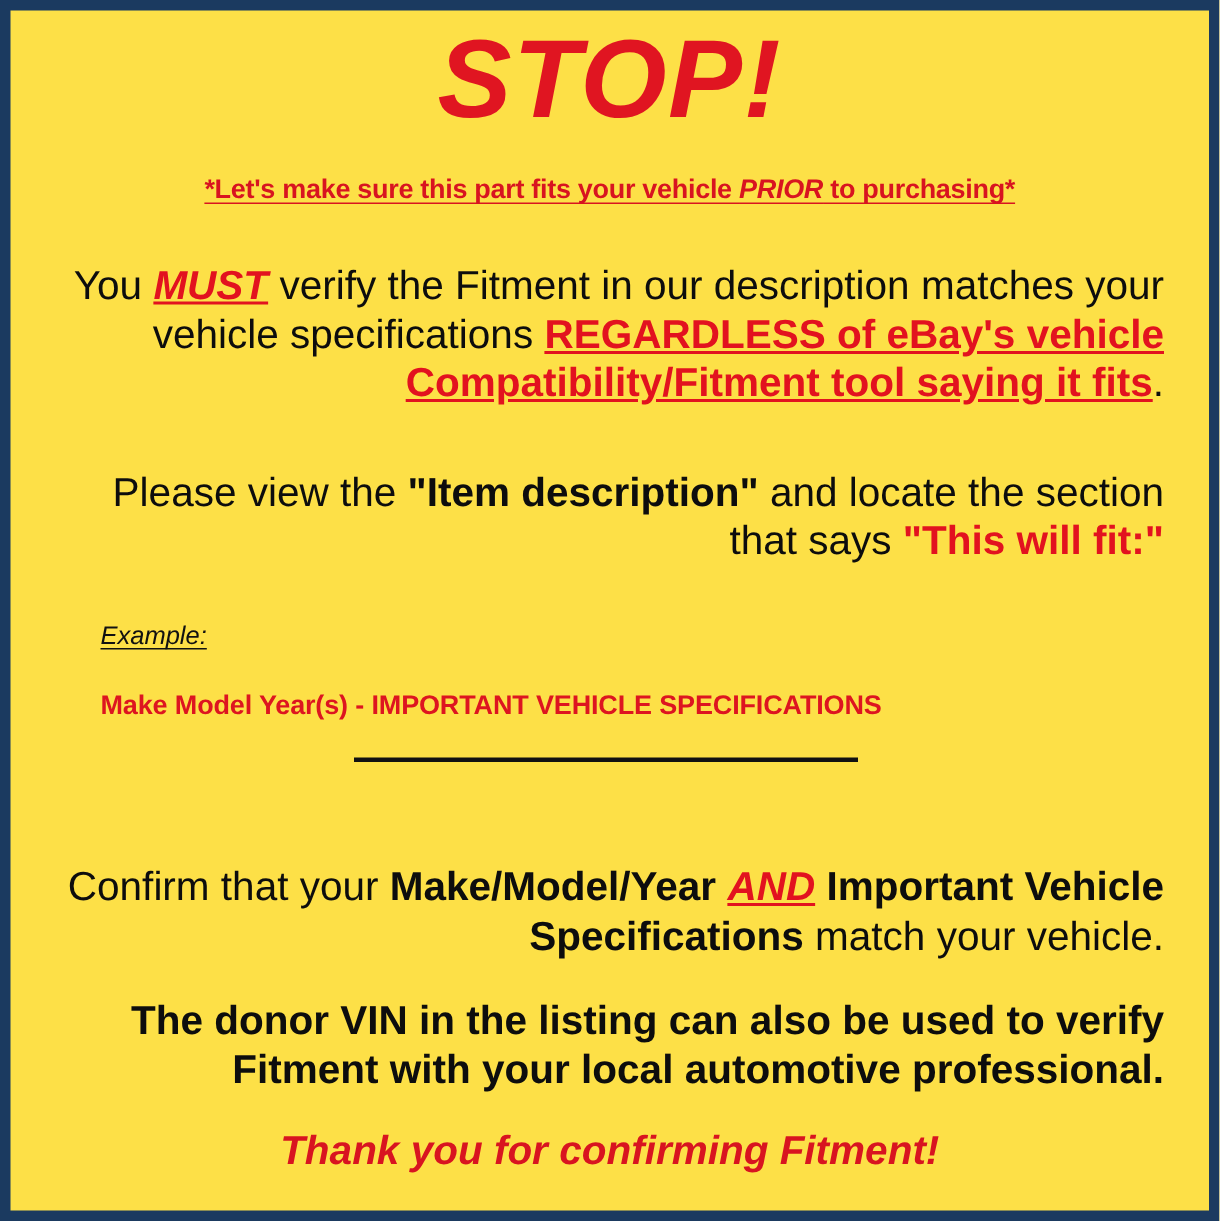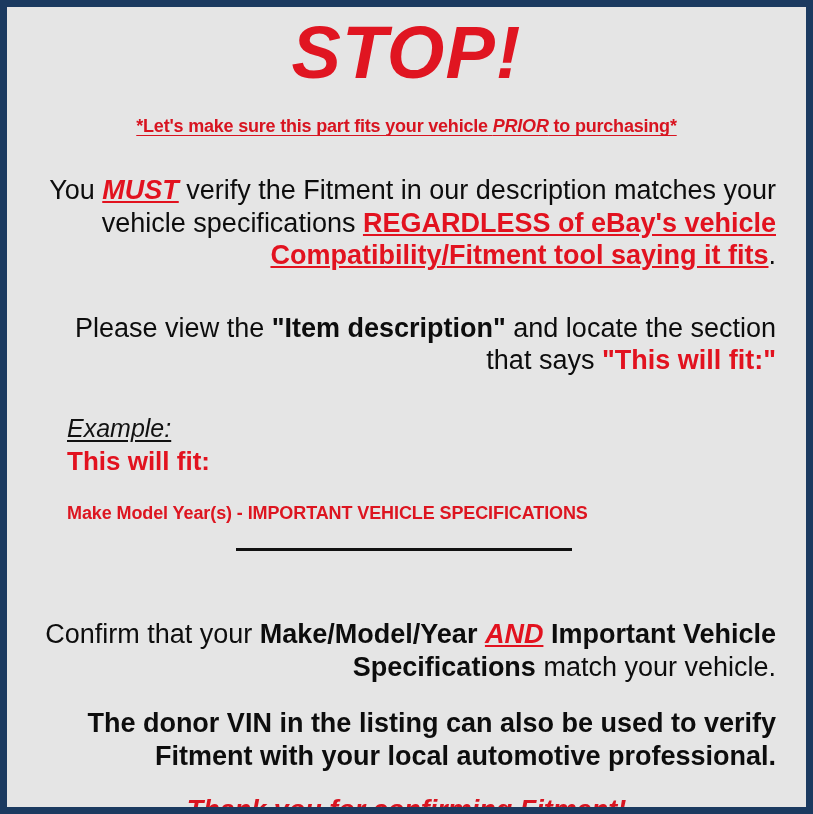--- a/index.html
+++ b/index.html
@@ -9,21 +9,21 @@
     background: #ffffff;
   }
   body {
     font-family: "Liberation Sans", sans-serif;
   }
   #notice-card {
     position: relative;
     width: 813px;
     height: 814px;
     box-sizing: border-box;
-    background: #e5e5e5;
+    background: #fde047;
     border: 7px solid #1b3a60;
     overflow: hidden;
   }
   .inner {
     box-sizing: border-box;
     width: 100%;
     height: 100%;
     padding: 0 14px;
     text-align: center;
   }
@@ -88,21 +88,21 @@
   .k-b { font-weight: bold; color: #0d0d0d; }  
 
   
   .example-block {
     margin-top: 38px;
     text-align: left;
     padding-left: 46px;
   }
   .example-label {
     margin: 0;
-    font-size: 25px;
+    font-size: 17px;
     font-style: italic;
     color: #111111;
     text-decoration: underline;
     text-underline-offset: 3px;
     display: inline-block;
   }
   .example-fit {
     margin: 3px 0 0 0;
     font-size: 26px;
     font-weight: bold;
@@ -150,21 +150,20 @@
     <p class="tagline"><span>*Let's make sure this part fits your vehicle </span><span class="ital">PRIOR</span><span> to purchasing*</span></p>
 
     <p class="para p-must"><span>You </span><span class="r-bi-u">MUST</span><span> verify the Fitment in our description matches your vehicle specifications </span><span class="r-b-u">REGARDLESS of eBay's vehicle Compatibility/Fitment tool saying it fits</span><span>.</span></p>
 
     <p class="para p-please"><span>Please view the </span><span class="k-b">"Item description"</span><span> and locate the section that says </span><span class="r-b">"This will fit:"</span></p>
 
     <div class="example-block">
       <p style="margin:0;">
         <span class="example-label">Example:</span>
       </p>
-      <p class="example-fit">This will fit:</p>
       <p class="example-spec">Make Model Year(s) - IMPORTANT VEHICLE SPECIFICATIONS</p>
     </div>
 
     <div class="divider-wrap">
       <span class="divider"></span>
     </div>
 
     <p class="para p-confirm"><span>Confirm that your </span><span class="k-b">Make/Model/Year</span><span> </span><span class="r-bi-u">AND</span><span> </span><span class="k-b">Important Vehicle Specifications</span><span> match your vehicle.</span></p>
 
     <p class="para p-vin">The donor VIN in the listing can also be used to verify Fitment with your local automotive professional.</p>

